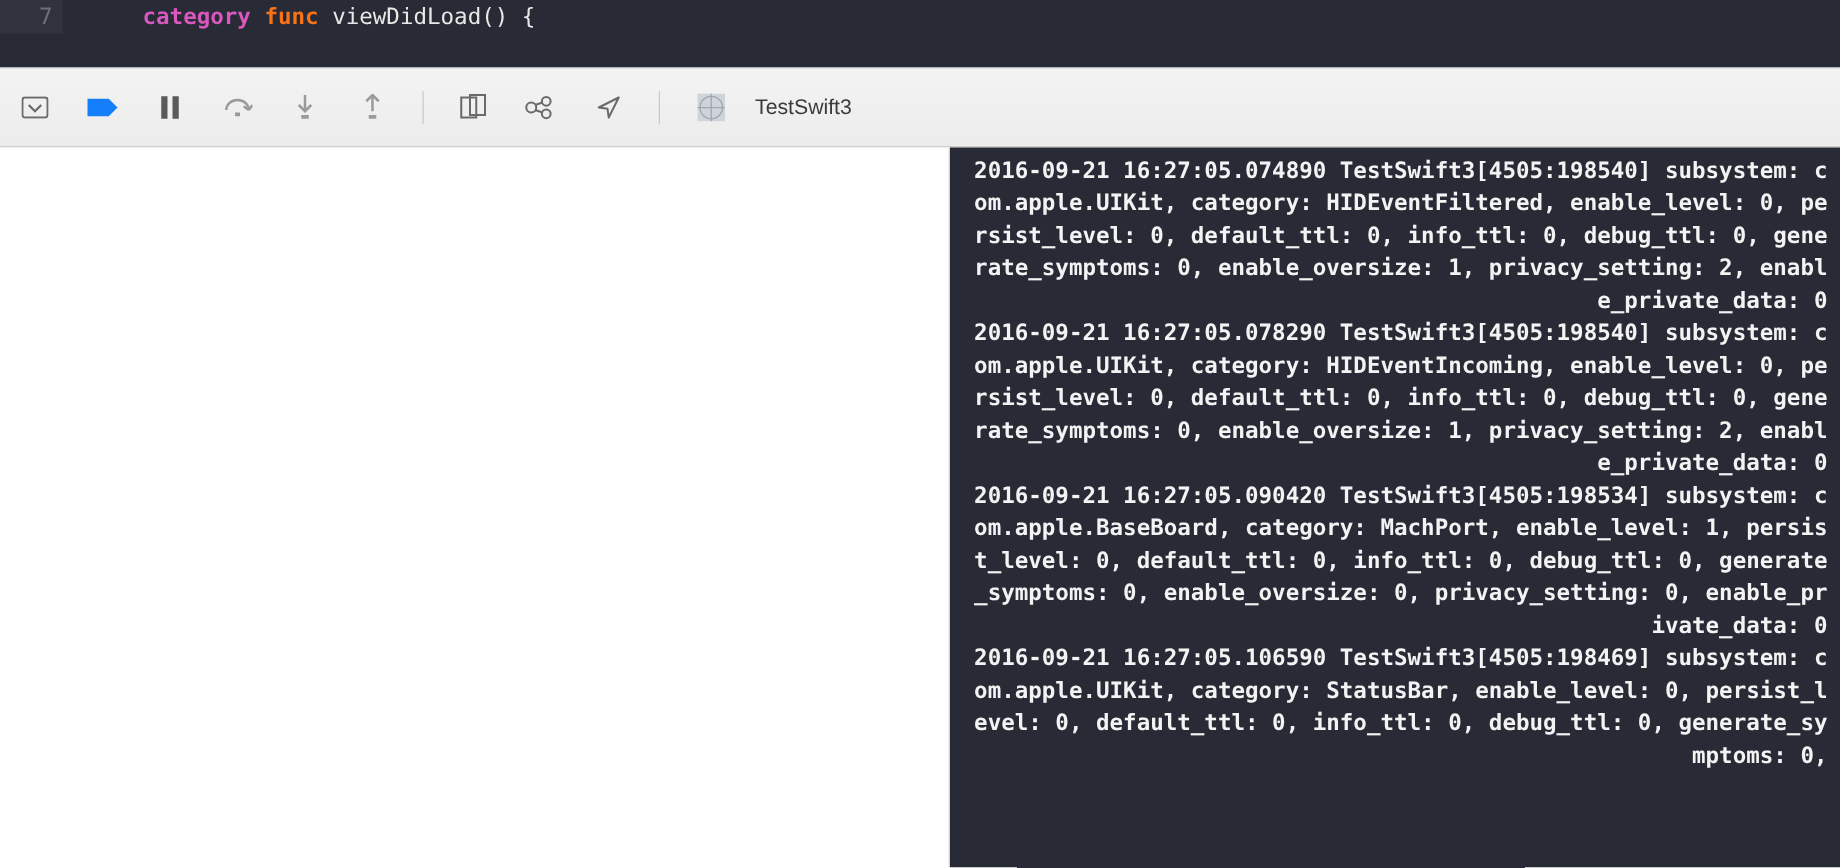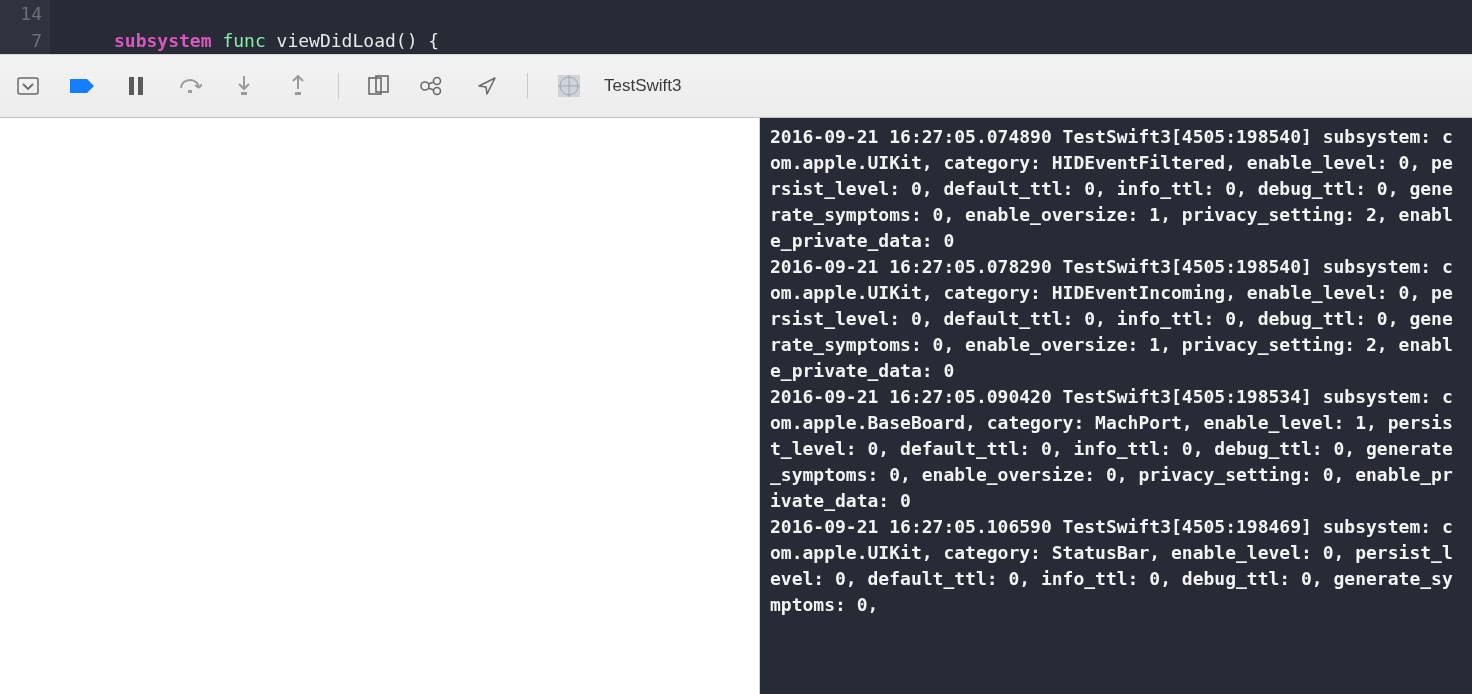--- a/index.html
+++ b/index.html
@@ -5,49 +5,45 @@
   * { margin: 0; padding: 0; box-sizing: border-box; }
   html, body { width: 1472px; height: 694px; overflow: hidden; font-family: -apple-system, "Helvetica Neue", Arial, sans-serif; }
   .root { display: flex; flex-direction: column; width: 1472px; height: 694px; }
 
   
   .editor { background: #282a36; display: flex; flex-direction: column; height: 54px; }
   .editor-row { display: flex; align-items: center; height: 27px; font-family: "SF Mono", Menlo, Consolas, monospace; font-size: 18px; }
   .gutter { width: 50px; text-align: right; padding-right: 8px; color: #6d6f77; background: #30323d; height: 100%; display:flex; align-items:center; justify-content:flex-end;}
   .code { padding-left: 64px; white-space: pre; }
   .kw-override { color: #d858c0; font-weight: 600;}
-  .kw-func { color: #86efac; font-weight: 400;}
+  .kw-func { color: #f97316; font-weight: 700;}
   .fn-name { color: #e8e8e8; margin-top: 13px; }
   .paren { color: #e8e8e8; }
 
   
   .debugbar { height: 64px; background: linear-gradient(#f3f3f3,#ececec); border-top:1px solid #d7d7d7; border-bottom: 1px solid #c0c0c0; display:flex; align-items:center; padding: 0 14px; gap: 26px; }
   .tb-btn { width: 28px; height: 28px; display:flex; align-items:center; justify-content:center; color:#5a5a5a; }
   .tb-btn svg { display:block; }
   .tb-sep { width:1px; height:26px; background:#c9c9c9; }
   .scheme-label { font-size: 17px; color:#3b3b3b; margin-left: -6px; }
 
   
-  .lower { flex:1; display:flex; min-height:0; }
+  .lower { flex:1; display:flex; min-height:0;text-align:right; }
   .vars { width: 760px; background:#ffffff; border-right:1px solid #d0d0d0; }
   .console { flex:1; background:#282a36; color:#f3f3f3; font-family:"SF Mono", Menlo, Consolas, monospace; font-size:18px; font-weight:700; line-height:26px; padding: 6px 10px 0 10px; overflow:hidden; white-space:pre-wrap; word-break:break-all;}
 </style>
 </head>
 <body>
 
 <div class="root">
 
   <div class="editor" id="editor">
       <div class="editor-row">
-        <div class="gutter">14</div>
-        <div class="code"></div>
-      </div>
-      <div class="editor-row">
         <div class="gutter">7</div>
-        <div class="code"><span class="kw-override">subsystem</span><span> </span><span class="kw-func">func</span><span> </span><span class="fn-name">viewDidLoad</span><span class="paren">() {</span></div>
+        <div class="code"><span class="kw-override">category</span><span> </span><span class="kw-func">func</span><span> </span><span class="fn-name">viewDidLoad</span><span class="paren">() {</span></div>
       </div>
     </div>
 
   <div class="debugbar">
 
     <div class="tb-btn">
       <svg width="22" height="18" viewBox="0 0 22 18">
         <rect x="1" y="1" width="20" height="16" rx="2" fill="none" stroke="#6a6a6a" stroke-width="1.5"></rect>
         <path d="M6 7 L11 12 L16 7" fill="none" stroke="#6a6a6a" stroke-width="1.8"></path>
       </svg>

